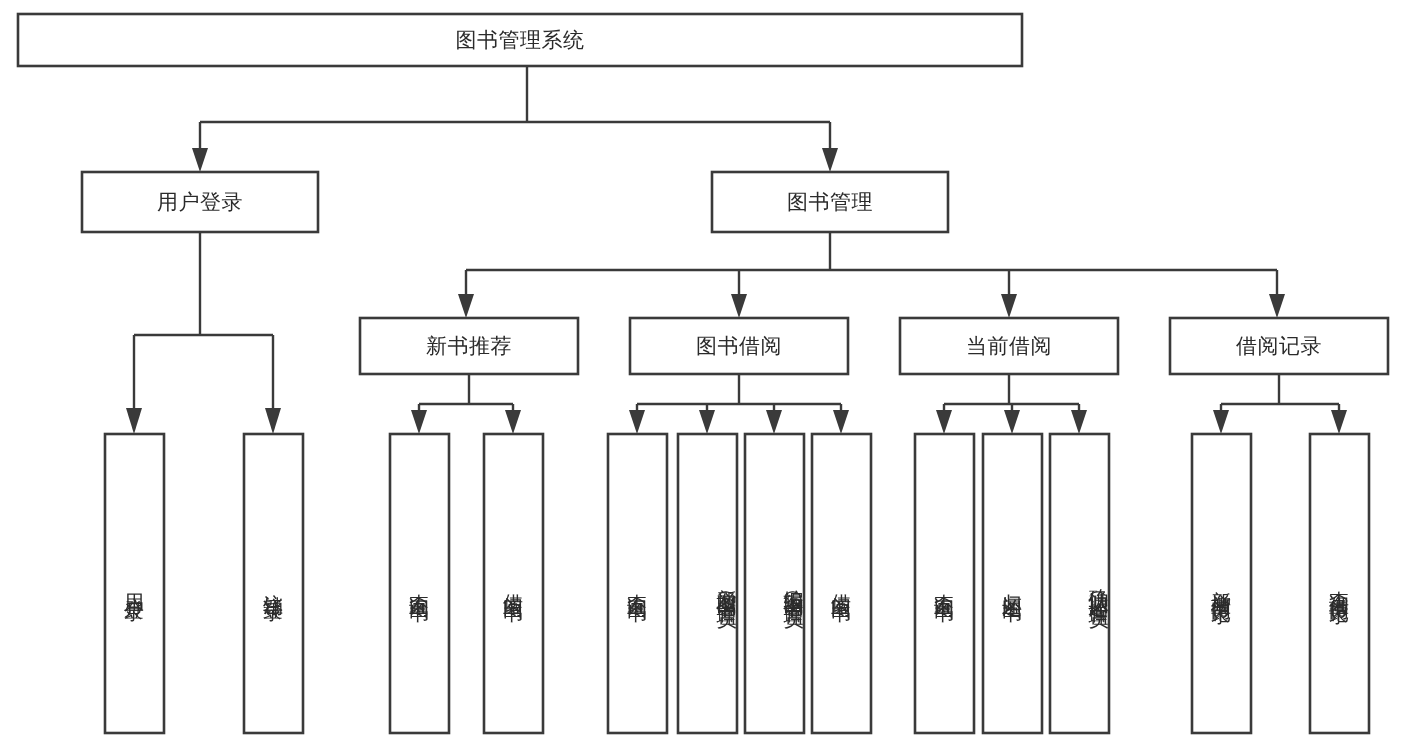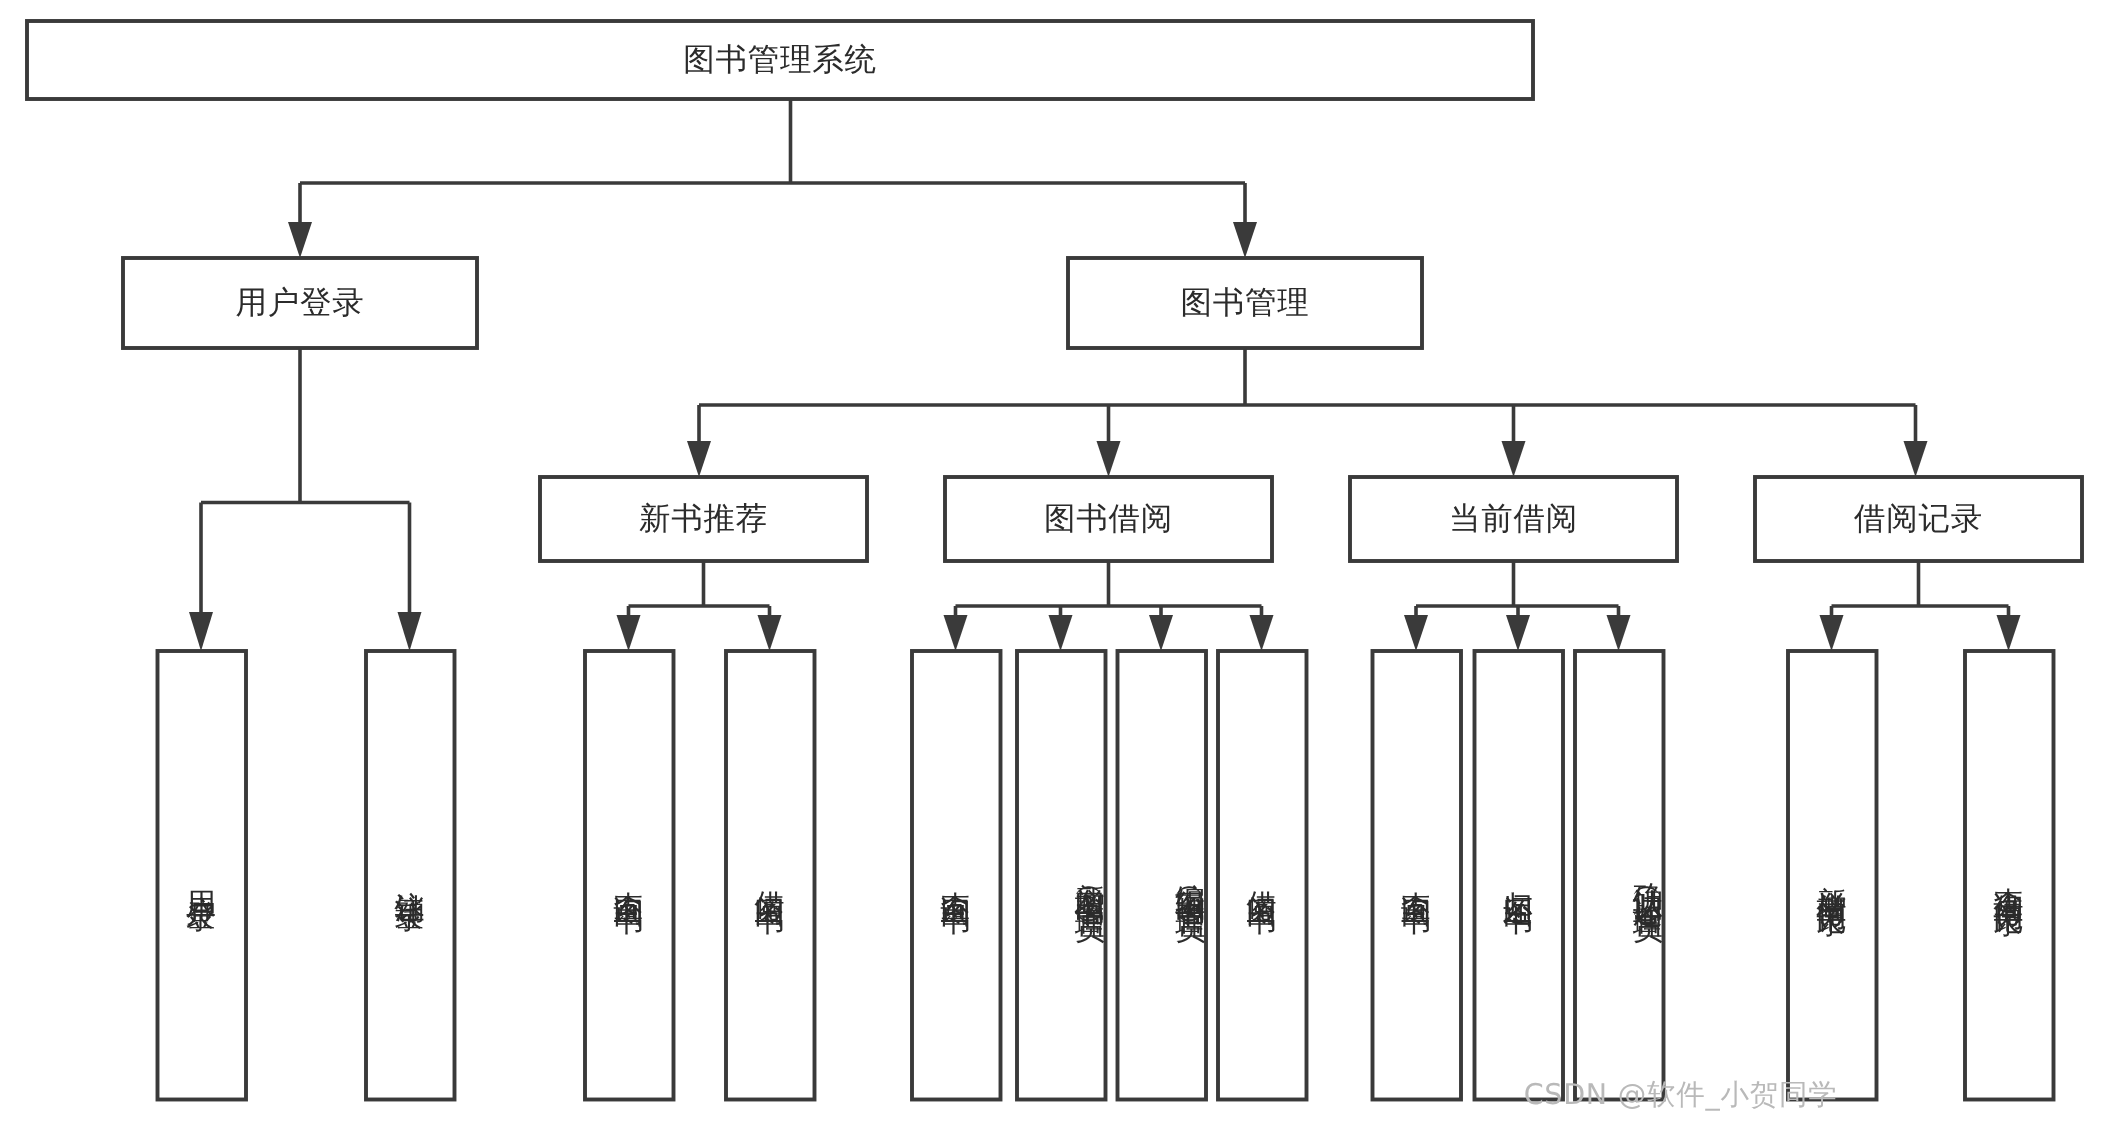--- a/index.html
+++ b/index.html
@@ -217,15 +217,14 @@
   <div class="leaf-label centered" style="left:608px; top:434px; width:59px; height:299px;">查询图书</div>
   <div class="leaf-label" style="left:678px; top:440px; width:59px; height:293px;">新增图书（管理员）</div>
   <div class="leaf-label" style="left:745px; top:440px; width:59px; height:293px;">编辑图书（管理员）</div>
   <div class="leaf-label centered" style="left:812px; top:434px; width:59px; height:299px;">借阅图书</div>
   <div class="leaf-label centered" style="left:915px; top:434px; width:59px; height:299px;">查询图书</div>
   <div class="leaf-label centered" style="left:983px; top:434px; width:59px; height:299px;">归还图书</div>
   <div class="leaf-label" style="left:1050px; top:440px; width:59px; height:293px;">确认归还（管理员）</div>
   <div class="leaf-label centered" style="left:1192px; top:434px; width:59px; height:299px;">新增借阅记录</div>
   <div class="leaf-label centered" style="left:1310px; top:434px; width:59px; height:299px;">查询借阅记录</div>
 
-  <div class="watermark">CSDN @软件_小贺同学</div>
 
 </div>
 
 </body></html>

